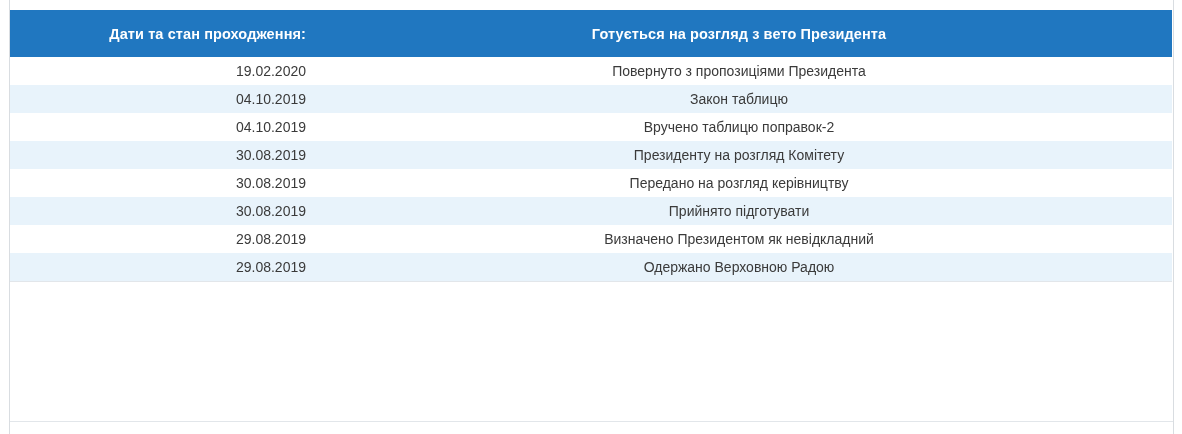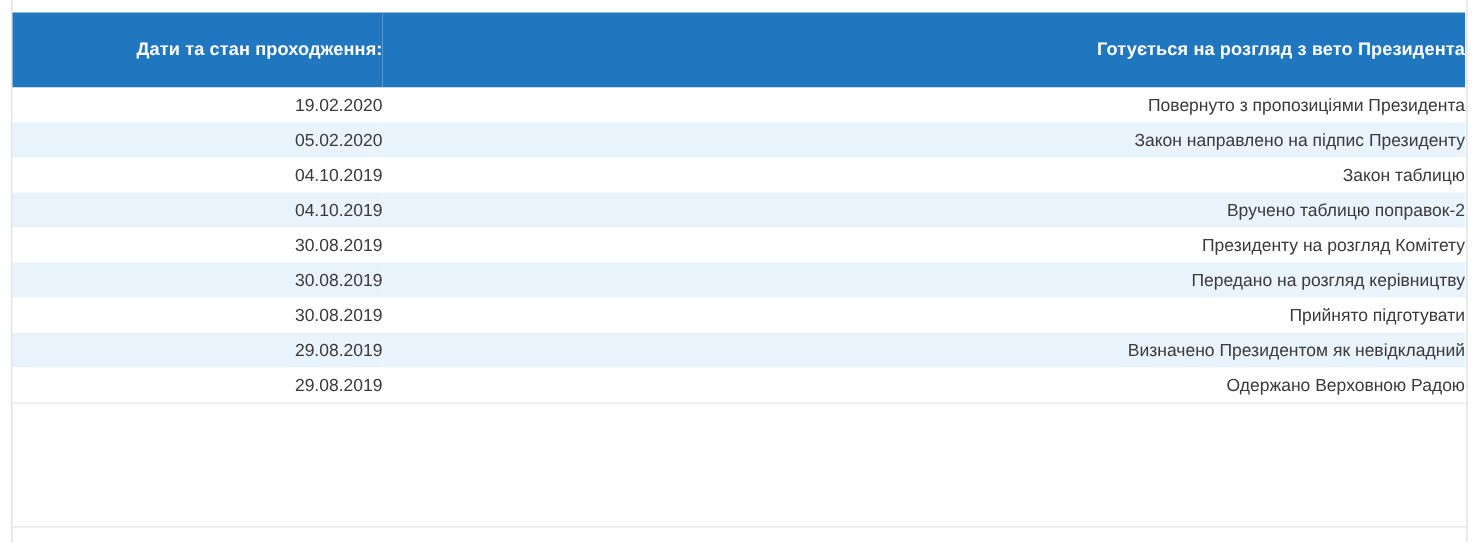--- a/index.html
+++ b/index.html
@@ -48,33 +48,33 @@
     table-layout: fixed;
     font-size: 14px;
   }
 
   
   table.passage-table thead th {
     background: #2077c0;
     color: #ffffff;
     font-weight: bold;
     font-size: 14.5px;
-    height: 60px;
+    height: 47px;
     padding: 0;
     vertical-align: middle;
     letter-spacing: 0.1px;
   }
   th.col-date {
     width: 296px;
     text-align: right;
     padding-right: 24px;
     box-sizing: border-box;
   }
   th.col-state {
-    text-align: right;
+    text-align: center;
     padding-left: 0px;
     box-sizing: border-box;
   }
 
   
   table.passage-table tbody tr {
     height: 28px;
     margin-top: 48px;
   }
   table.passage-table tbody tr:nth-child(even) {
@@ -95,21 +95,21 @@
     white-space: nowrap;
   }
   td.cell-date {
     width: 296px;
     text-align: right;
     padding-right: 83px;
     box-sizing: border-box;
     color: #404040;
   }
   td.cell-state {
-    text-align: right;
+    text-align: center;
     padding-left: 1px;
     box-sizing: border-box;
     color: #3a3a3a;
   }
 
   
   .table-bottom-rule {
     position: absolute;
     left: 10px;
     top: 421px;
@@ -131,24 +131,20 @@
       <thead>
         <tr>
           <th class="col-date">Дати та стан проходження:</th>
           <th class="col-state">Готується на розгляд з вето Президента</th>
         </tr>
       </thead>
       <tbody id="table-body">
           <tr>
             <td class="cell-date">19.02.2020</td>
             <td class="cell-state">Повернуто з пропозиціями Президента</td>
-          </tr>
-          <tr>
-            <td class="cell-date">05.02.2020</td>
-            <td class="cell-state">Закон направлено на підпис Президенту</td>
           </tr>
           <tr>
             <td class="cell-date">04.10.2019</td>
             <td class="cell-state">Закон таблицю</td>
           </tr>
           <tr>
             <td class="cell-date">04.10.2019</td>
             <td class="cell-state">Вручено таблицю поправок-2</td>
           </tr>
           <tr>

